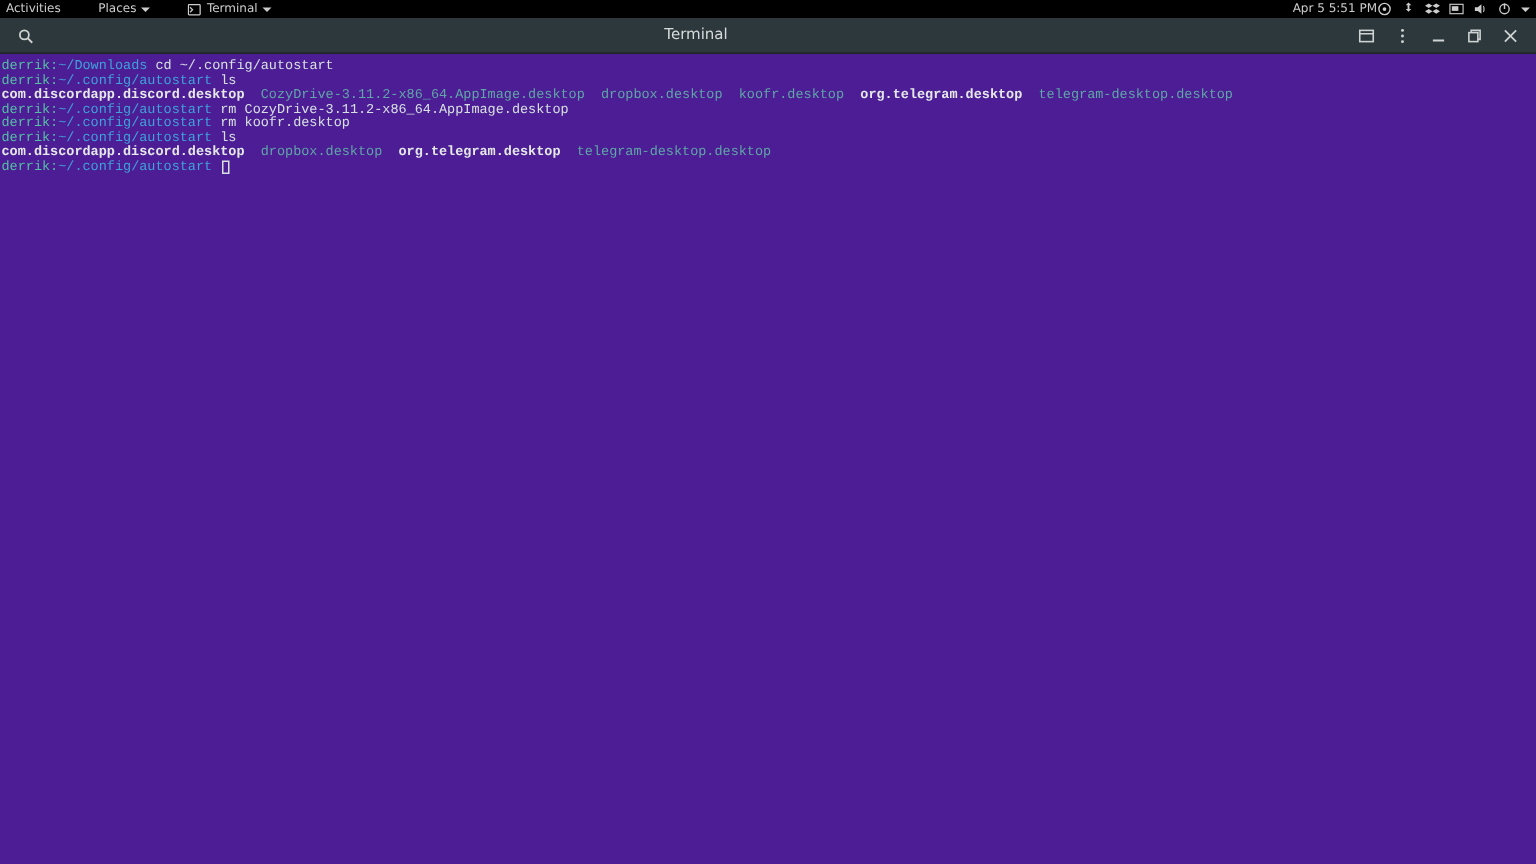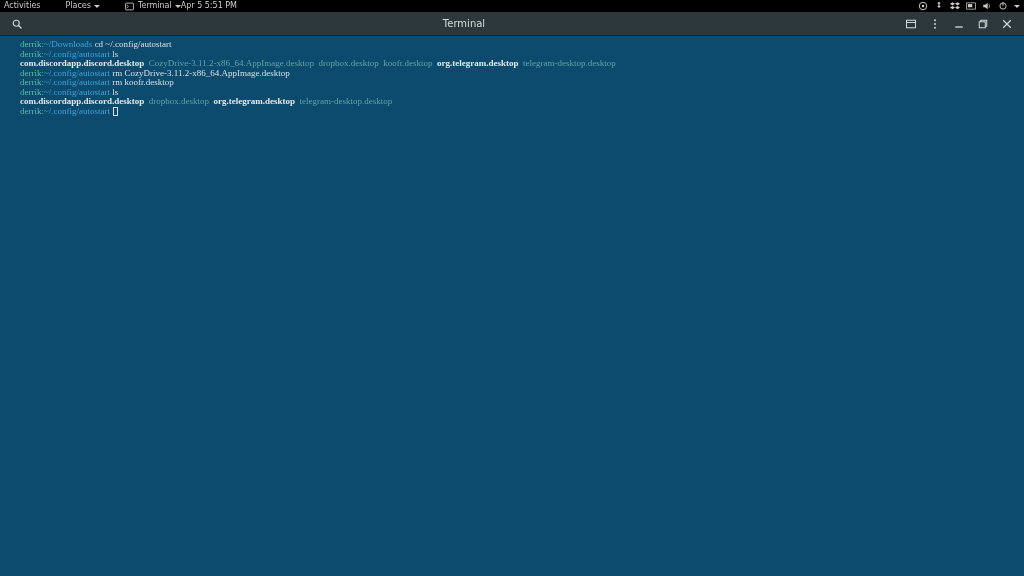--- a/index.html
+++ b/index.html
@@ -7,21 +7,21 @@
   
   .topbar {
     height: 12px; width: 100%;
     background: #000; color: #ccc;
     display: flex; align-items: center;
     font-size: 8px; line-height: 12px;
     padding: 0 4px;
   }
   .topbar .left, .topbar .right { display: flex; align-items: center; gap: 25px; }
   .topbar .left { flex: 0 0 auto; }
-  .topbar .center { flex: 1 1 auto; text-align: left; }
+  .topbar .center { flex: 1 1 auto; text-align: right; }
   .topbar .right { flex: 0 0 auto; justify-content: flex-end; gap: 6px; }
   .topbar .menu-item { display: inline-flex; align-items: center; gap: 3px; cursor: pointer; }
   .tri-down {
     width: 0; height: 0;
     border-left: 3px solid transparent;
     border-right: 3px solid transparent;
     border-top: 3px solid #ccc;
     display: inline-block;
   }
   .topbar svg { fill: #ccc; }
@@ -40,27 +40,27 @@
   }
   .hb-left, .hb-right { display: flex; align-items: center; gap: 10px; padding: 0 10px; }
   .hb-left { flex: 0 0 auto; }
   .hb-center { flex: 1 1 auto; text-align: center; font-weight: 500; }
   .hb-right { flex: 0 0 auto; justify-content: flex-end; }
   .hb-btn { width: 14px; height: 14px; display: inline-flex; align-items: center; justify-content: center; cursor: pointer; }
   .hb-btn svg { fill: #cfd3d2; }
   
   .term {
     flex: 1 1 auto;
-    background: #0c4a6e;
+    background: #4c1d95;
     color: #d6e0e2;
-    font-family: Liberation Serif, serif;
+    font-family: Liberation Mono, monospace;
     font-size: 9px;
     line-height: 9.5px;
     letter-spacing: 0;
-    padding: 4px 20px;
+    padding: 4px 1px;
     white-space: pre;
     overflow: hidden;
   }
   .p-user { color: #54bfa3; }      
   .p-path { color: #3fa2d9; }      
   .cmd    { color: #d6e0e2; }
   .f-exec { color: #e4e8e9; font-weight: bold; } 
   .f-reg  { color: #5fa6a6; }      
   .cursor {
     display: inline-block; width: 5px; height: 9px;

